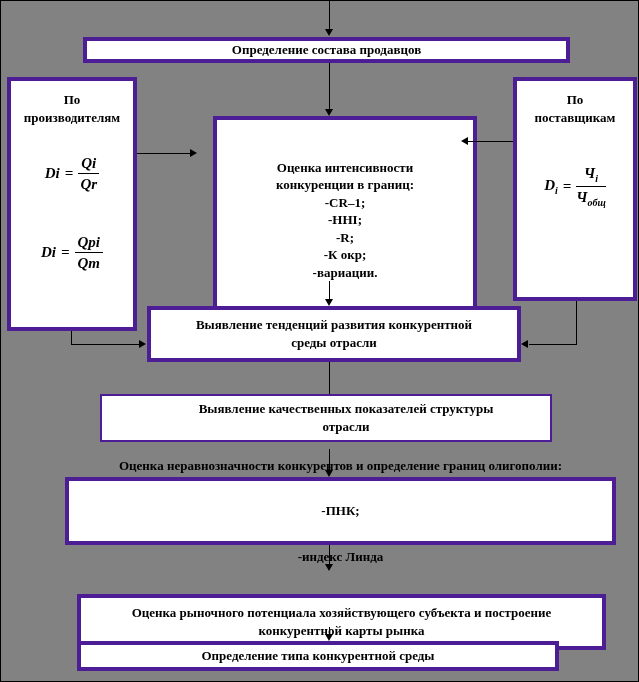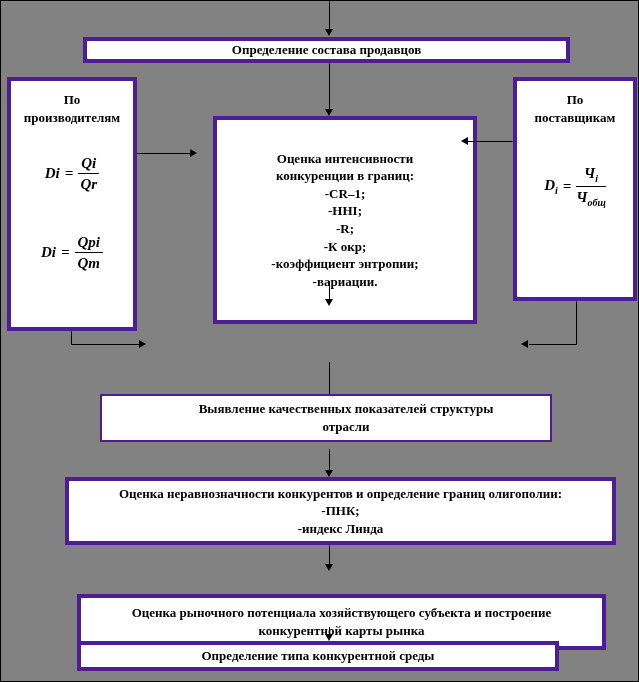--- a/index.html
+++ b/index.html
@@ -69,21 +69,20 @@
     </span>
   </div>
 
   <div class="box" style="left:196px; top:115px; width:264px; height:208px;margin-left:16px;">
     <span class="line">Оценка интенсивности</span>
     <span class="line">конкуренции в границ:</span>
     <span class="line">-CR–1;</span>
     <span class="line">-HHI;</span>
     <span class="line">-R;</span>
     <span class="line">-К окр;</span>
-    <span class="line">-коэффициент энтропии;</span>
     <span class="line">-вариации.</span>
   </div>
 
   <div class="box top-align" style="left:512px; top:76px; width:124px; height:224px;">
     <span class="line">По</span>
     <span class="line">поставщикам</span>
     <span class="math" style="margin-top:38px;">
       <span><span>D</span><sub>i</sub></span>
       <span>=</span>
       <span class="frac">
@@ -103,33 +102,37 @@
   <div class="tri tri-down" style="left:324px; top:298px;"></div>
 
   <div class="vline" style="left:70px; top:330px; height:14px;"></div>
   <div class="hline" style="left:70px; top:343px; width:68px;"></div>
   <div class="tri tri-right" style="left:138px; top:339px;"></div>
 
   <div class="vline" style="left:575px; top:300px; height:44px;"></div>
   <div class="hline" style="left:528px; top:343px; width:48px;"></div>
   <div class="tri tri-left" style="left:520px; top:339px;"></div>
 
+  <div class="box" style="left:146px; top:305px; width:374px; height:56px;">
+    <span class="line">Выявление тенденций развития конкурентной</span>
+    <span class="line">среды отрасли</span>
+  </div>
 
   <div class="vline" style="left:328px; top:361px; height:32px;"></div>
   <div class="tri tri-down" style="left:324px; top:393px;"></div>
 
   <div class="box thick" style="left:99px; top:393px; width:452px; height:48px;padding-left:40px;">
     <span class="line">Выявление качественных показателей структуры</span>
     <span class="line">отрасли</span>
   </div>
 
   <div class="vline" style="left:328px; top:448px; height:21px;"></div>
   <div class="tri tri-down" style="left:324px; top:469px;"></div>
 
-  <div class="box" style="left:64px; top:476px; width:551px; height:68px;">
+  <div class="box" style="left:64px; top:476px; width:551px; height:68px;gap:28px;">
     <span class="line">Оценка неравнозначности конкурентов и определение границ олигополии:</span>
     <span class="line">-ПНК;</span>
     <span class="line">-индекс Линда</span>
   </div>
 
   <div class="vline" style="left:328px; top:544px; height:19px;"></div>
   <div class="tri tri-down" style="left:324px; top:563px;"></div>
 
   <div class="box" style="left:76px; top:570px; width:529px; height:56px;margin-top:23px;">
     <span class="line">Оценка рыночного потенциала хозяйствующего субъекта и построение</span>

